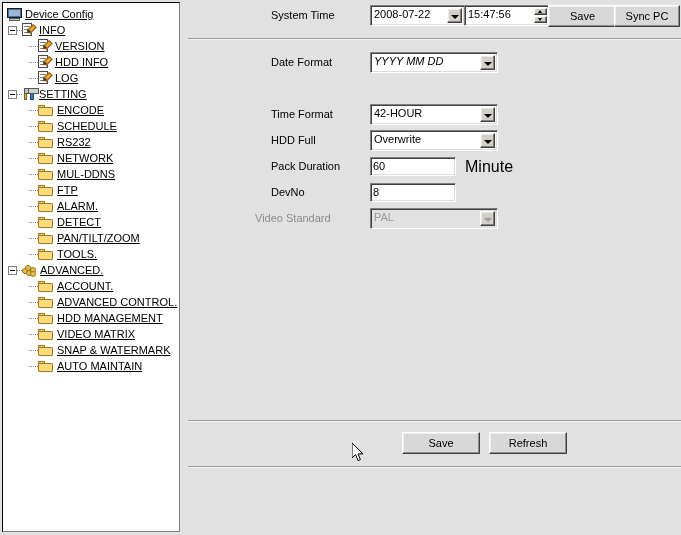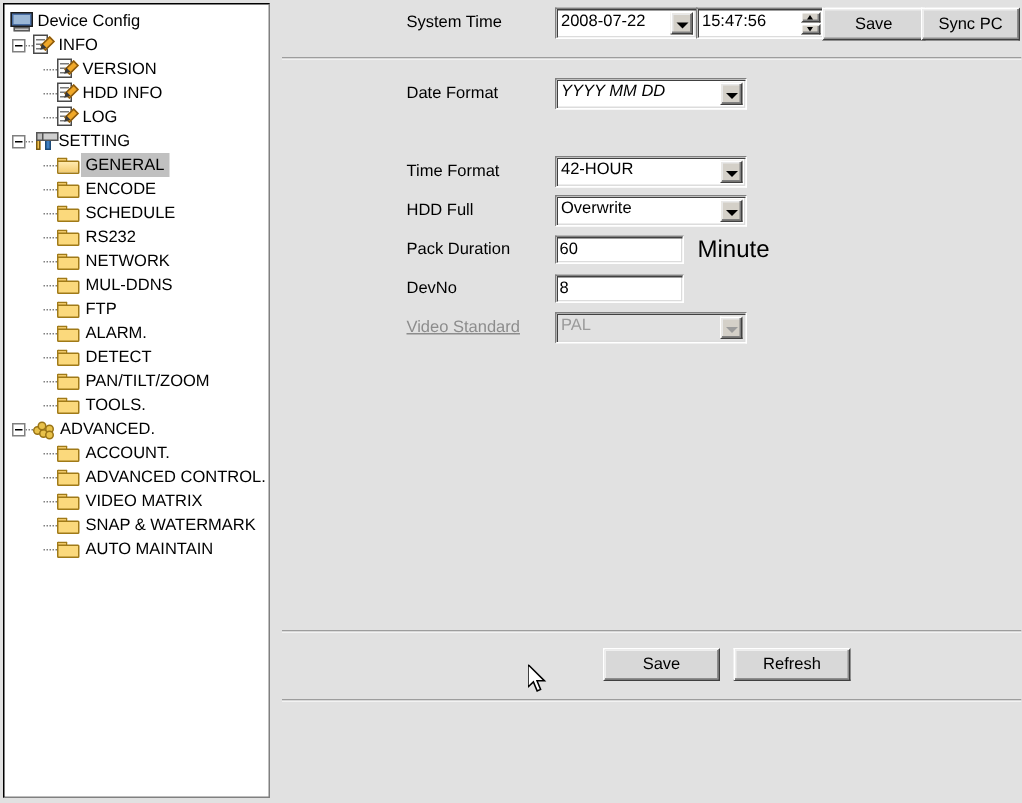--- a/index.html
+++ b/index.html
@@ -36,20 +36,21 @@
     height: 16px;
     line-height: 16px;
     white-space: nowrap;
     font-size: 11px;
     display: flex;
     align-items: center;
   }
   .tnode .lbl {
     padding: 0 3px;
     letter-spacing: 0px;
+    text-decoration: underline;
   }
   .tnode.sel .lbl {
     background: #c0c0c0;
     color: #000;
   }
 
   
   .exp {
     width: 9px; height: 9px;
     border: 1px solid #808080;
@@ -351,29 +352,20 @@
         <div class="tnode">
           <span class="spacer" style="width: 5px;"></span>
           <span class="exp"></span>
           <span class="dots" style="width: 5px;"></span>
           <span class="ic ic-tools">
             <span class="t1"></span>
             <span class="t2"></span>
           </span>
           <span class="lbl">SETTING</span>
         </div>
-        <div class="tnode sel">
-          <span class="spacer" style="width: 26px;"></span>
-          <span class="dots" style="width: 9px;"></span>
-          <span class="ic ic-folder open">
-            <span class="tab"></span>
-            <span class="bdy"></span>
-          </span>
-          <span class="lbl">GENERAL</span>
-        </div>
         <div class="tnode">
           <span class="spacer" style="width: 26px;"></span>
           <span class="dots" style="width: 9px;"></span>
           <span class="ic ic-folder">
             <span class="tab"></span>
             <span class="bdy"></span>
           </span>
           <span class="lbl">ENCODE</span>
         </div>
         <div class="tnode">
@@ -488,20 +480,29 @@
           </span>
           <span class="lbl">ADVANCED CONTROL.</span>
         </div>
         <div class="tnode">
           <span class="spacer" style="width: 26px;"></span>
           <span class="dots" style="width: 9px;"></span>
           <span class="ic ic-folder">
             <span class="tab"></span>
             <span class="bdy"></span>
           </span>
+          <span class="lbl">HDD MANAGEMENT</span>
+        </div>
+        <div class="tnode">
+          <span class="spacer" style="width: 26px;"></span>
+          <span class="dots" style="width: 9px;"></span>
+          <span class="ic ic-folder">
+            <span class="tab"></span>
+            <span class="bdy"></span>
+          </span>
           <span class="lbl">VIDEO MATRIX</span>
         </div>
         <div class="tnode">
           <span class="spacer" style="width: 26px;"></span>
           <span class="dots" style="width: 9px;"></span>
           <span class="ic ic-folder">
             <span class="tab"></span>
             <span class="bdy"></span>
           </span>
           <span class="lbl">SNAP &amp; WATERMARK</span>
@@ -577,21 +578,21 @@
       <div class="field" style="left:188px; top:1px; width:86px;">60</div>
       <div class="suffix" style="left:283px; top:0;">Minute</div>
     </div>
 
     <div class="frow" style="left:0; top:182px; width:499px;">
       <div class="flabel" style="left:89px; top:0;">DevNo</div>
       <div class="field" style="left:188px; top:1px; width:86px;">8</div>
     </div>
 
     <div class="frow" style="left:0; top:208px; width:499px;">
-      <div class="flabel dis" style="left:89px; top:0;text-decoration:underline;">Video Standard</div>
+      <div class="flabel dis" style="left:73px; top:0;">Video Standard</div>
       <div class="combo dis" style="left:188px; top:0; width:128px;">
         <div class="cbox"></div>
         <div class="ctext">PAL</div>
         <div class="cbtn"></div>
       </div>
     </div>
 
     <div class="hsep" style="top:420px;"></div>
 
     <div class="btn" style="left:220px; top:432px; width:78px;">Save</div>

